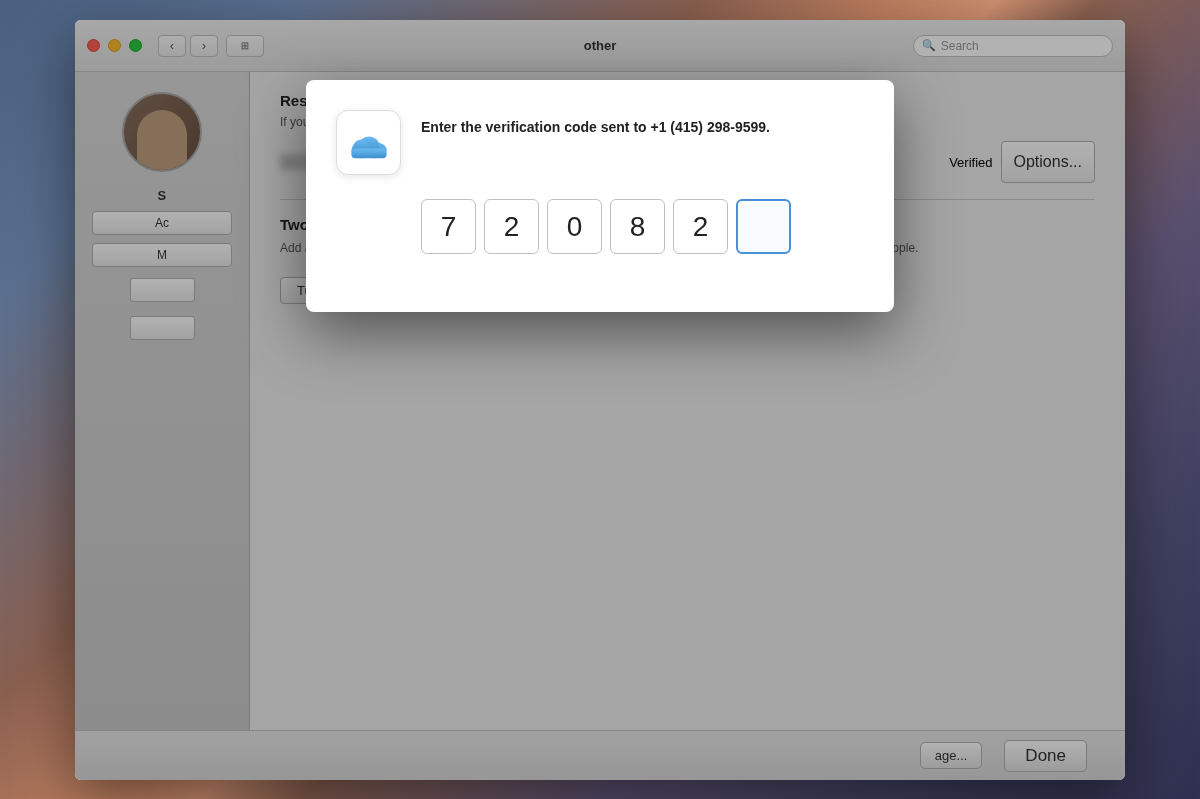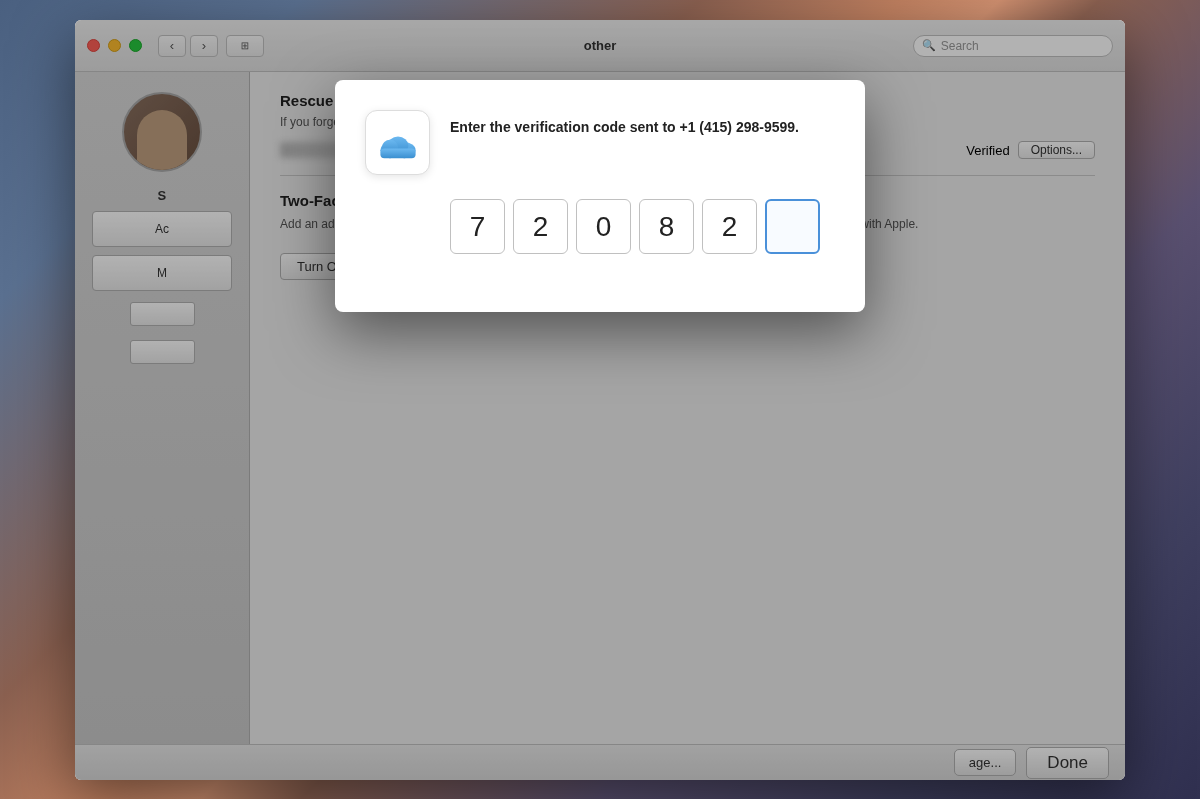--- a/index.html
+++ b/index.html
@@ -180,21 +180,21 @@
 
     .sidebar-name {
       font-size: 13px;
       color: #333;
       font-weight: 600;
       letter-spacing: 0.5px;
     }
 
     .sidebar-btn {
       width: 140px;
-      height: 36px;
+      height: 24px;
       background: linear-gradient(to bottom, #ffffff, #e8e8e8);
       border: 1px solid #b0b0b0;
       border-radius: 4px;
       font-size: 12px;
       color: #333;
       display: flex;
       align-items: center;
       justify-content: center;
       cursor: pointer;
     }
@@ -244,25 +244,25 @@
     }
 
     .verified-label {
       margin-left: auto;
       font-size: 13px;
       color: #000000;
       margin-right: 8px;
     }
 
     .options-btn {
-      padding: 1px 12px;
+      padding: 11px 12px;
       background: linear-gradient(to bottom, #ffffff, #e8e8e8);
       border: 1px solid #b0b0b0;
       border-radius: 4px;
-      font-size: 12px;
+      font-size: 16px;
       color: #333;
       cursor: pointer;
     }
 
     .two-factor-row {
       display: flex;
       align-items: center;
       gap: 8px;
       margin-bottom: 6px;
     }
@@ -292,28 +292,28 @@
       cursor: pointer;
       margin-top: 10px;
     }
 
     
     .bottom-bar {
       position: absolute;
       bottom: 0;
       left: 0;
       right: 0;
-      height: 36px;
+      height: 50px;
       background: linear-gradient(to bottom, #e8e8e8, #d8d8d8);
       border-top: 1px solid #c0c0c0;
       display: flex;
       align-items: center;
       justify-content: flex-end;
-      padding: 0 16px;
-      gap: 10px;
+      padding: 0 38px;
+      gap: 22px;
     }
 
     .done-btn {
       padding: 5px 20px;
       background: linear-gradient(to bottom, #ffffff, #e0e0e0);
       border: 1px solid #b0b0b0;
       border-radius: 5px;
       font-size: 17px;
       color: #333;
       cursor: pointer;
@@ -349,21 +349,21 @@
       align-items: flex-start;
       justify-content: center;
       padding-top: 60px;
     }
 
     
     .modal {
       background: white;
       border-radius: 8px;
       box-shadow: 0 20px 60px rgba(0,0,0,0.5);
-      width: 530px;
+      width: 588px;
       padding: 30px;
       position: relative;
     }
 
     .modal-header {
       display: flex;
       align-items: flex-start;
       gap: 20px;
       margin-bottom: 24px;
     }

